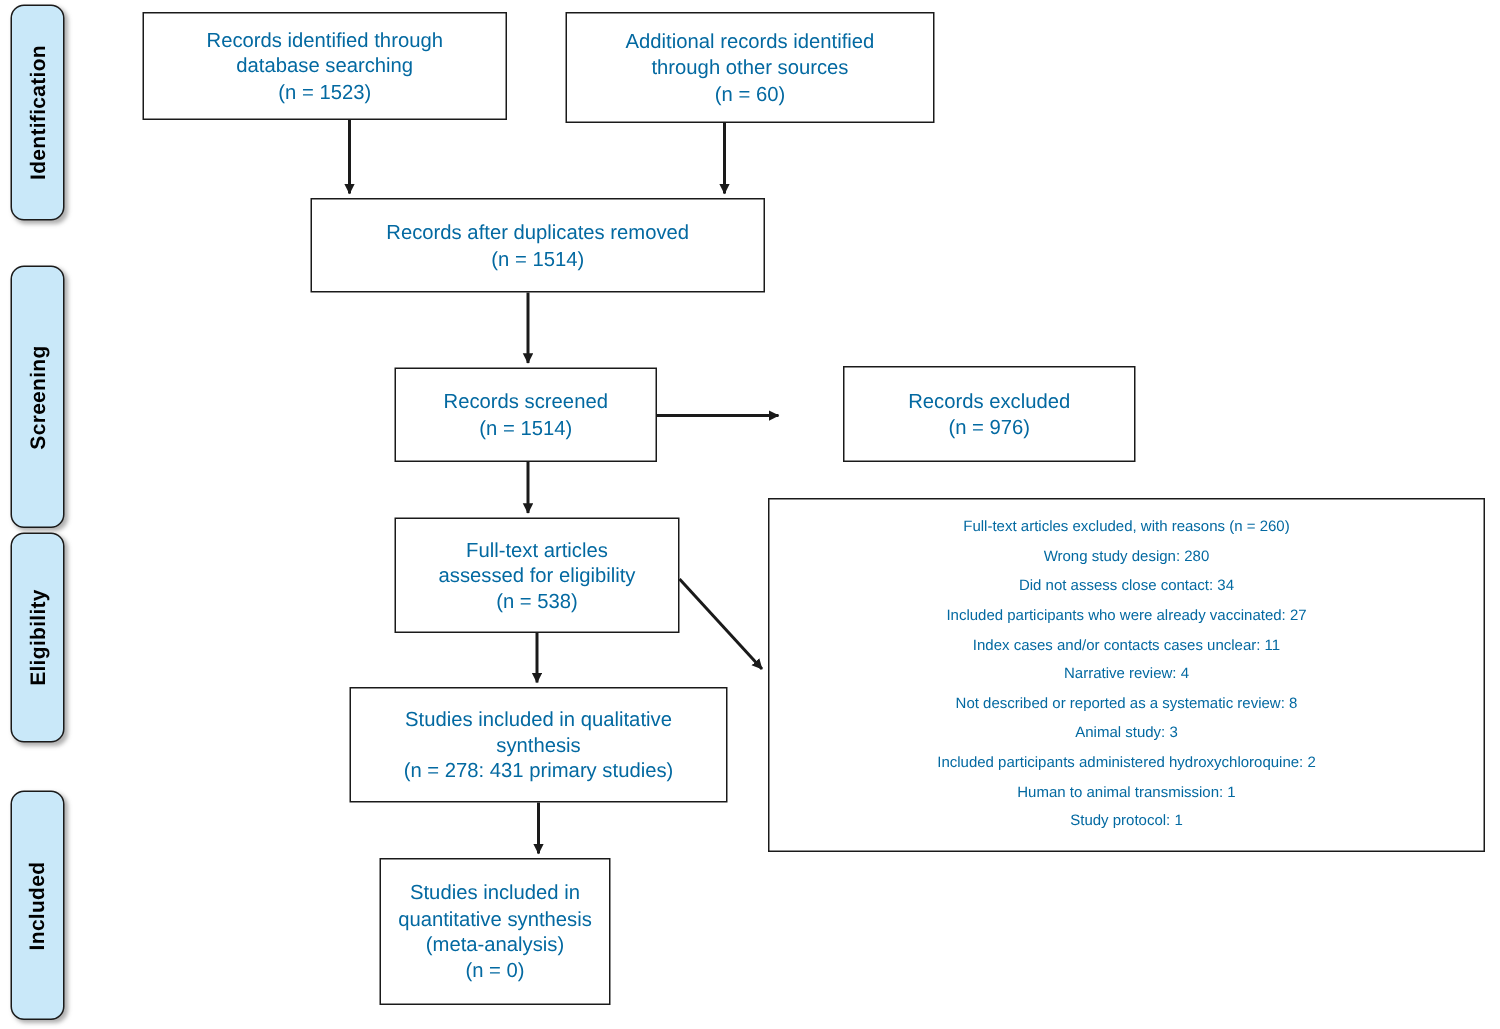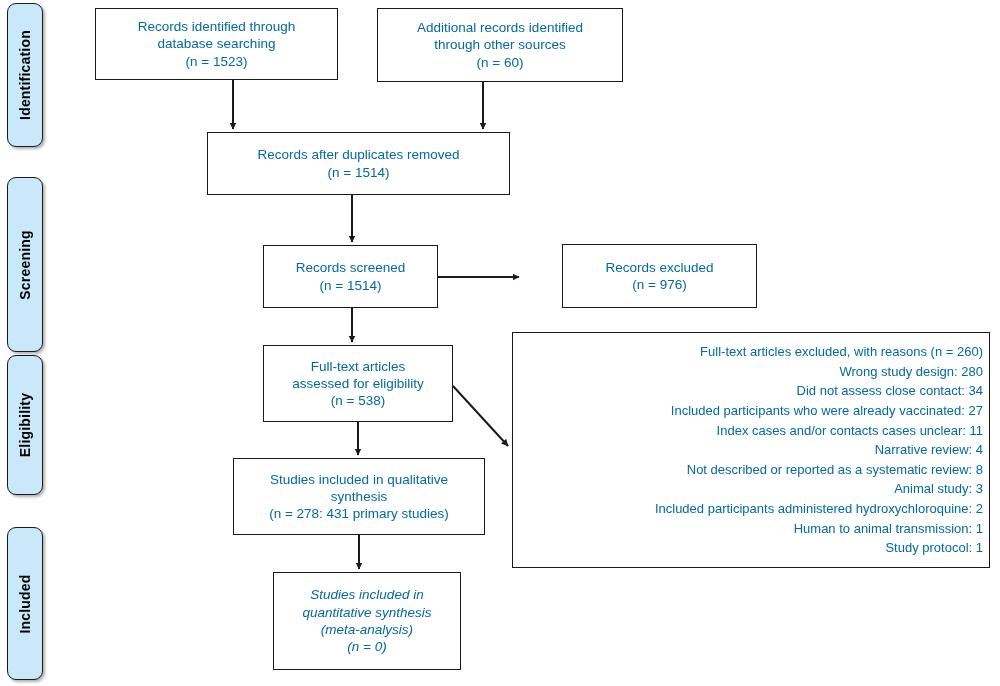--- a/index.html
+++ b/index.html
@@ -28,24 +28,24 @@
     color:#0369a1;
     padding:2px 4px;
   }
   
   .fbox.big{
     flex-direction:column;
     white-space:normal;
     padding:9px 6px;
   }
   .fbox.big .rline{
-    font-size:13px;
+    font-size:10px;
     line-height:19.6px;
     width:100%;
-    text-align:right;
+    text-align:center;
   }
   
   .stage{
     position:absolute;
     box-sizing:border-box;
     width:36px;
     border:1.6px solid var(--line);
     border-radius:9px;
     background:var(--stage-fill);
     box-shadow:2px 2px 3px rgba(110,110,110,0.55);
@@ -120,21 +120,21 @@
     <div class="rline">Animal study: 3</div>
     <div class="rline">Included participants administered hydroxychloroquine: 2</div>
     <div class="rline">Human to animal transmission: 1</div>
     <div class="rline">Study protocol: 1</div>
   </div>
 
   <div class="fbox" style="left:233px;top:458px;width:252px;height:77px;">Studies included in qualitative
 synthesis
 (n = 278: 431 primary studies)</div>
 
-  <div class="fbox" style="left:273px;top:572px;width:188px;height:98px;font-style:italic;">Studies included in
+  <div class="fbox" style="left:253px;top:572px;width:154px;height:98px;">Studies included in
 quantitative synthesis
 (meta-analysis)
 (n = 0)</div>
 
   <svg class="arrows" viewBox="0 0 1000 686" xmlns="http://www.w3.org/2000/svg">
     <defs>
       <marker id="arrowhead" markerWidth="8" markerHeight="8" refX="6.5" refY="3.5" orient="auto" markerUnits="userSpaceOnUse">
         <path class="head" d="M0,0 L7,3.5 L0,7 Z"></path>
       </marker>
     </defs>

